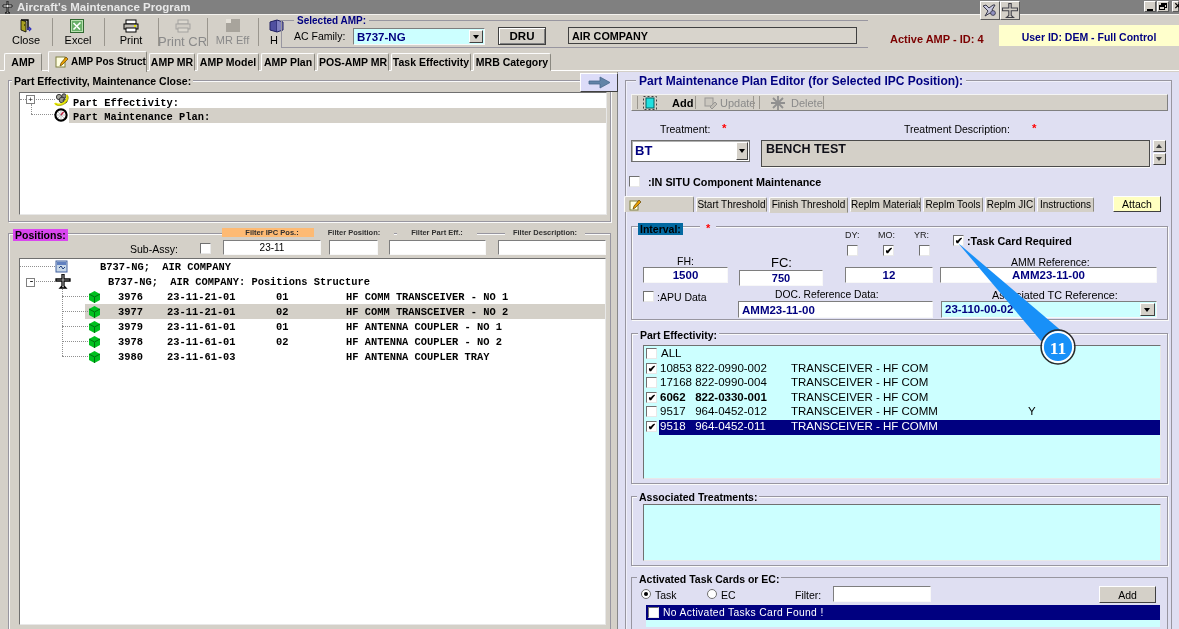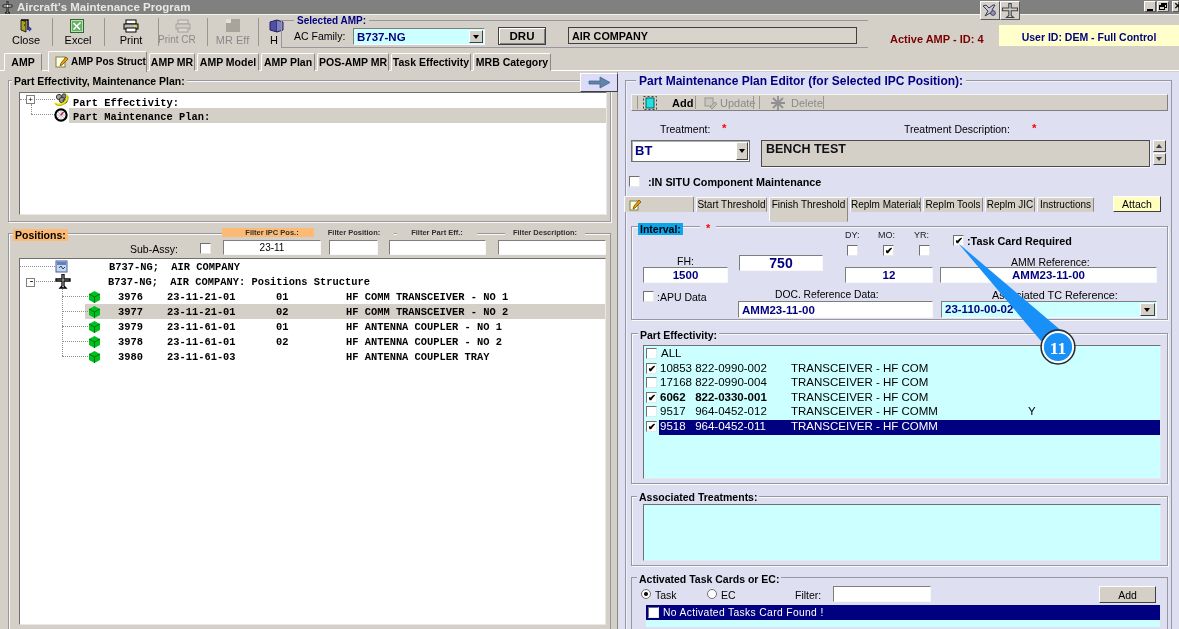--- a/index.html
+++ b/index.html
@@ -76,21 +76,21 @@
     <rect x="3" y="9" width="10" height="4" fill="#fff" stroke="#000"></rect>
     <rect x="11" y="6" width="2" height="2" fill="#E8E800"></rect>
   </svg>
 <div class="abs" style="left:104px;top:34px;width:54px;text-align:center;font-size:11px;">Print</div>
 
 <svg class="abs" style="left:175px;top:19px;" width="16" height="14" viewBox="0 0 16 14" opacity="0.65">
     <rect x="3" y="1" width="10" height="4" fill="#E0DCD4" stroke="#8A8A8A"></rect>
     <rect x="1" y="5" width="14" height="5" fill="#D0CCC4" stroke="#8A8A8A"></rect>
     <rect x="3" y="9" width="10" height="4" fill="#E0DCD4" stroke="#8A8A8A"></rect>
   </svg>
-<div class="abs" style="left:158px;top:34px;width:49px;text-align:left;font-size:10px;color:#8A8A8A;">Print CR</div>
+<div class="abs" style="left:158px;top:34px;width:49px;text-align:left;font-size:13px;color:#8A8A8A;">Print CR</div>
 
 <div class="abs" style="left:226px;top:19px;width:14px;height:13px;background:#A8A49C;">
     <div class="abs" style="left:0;top:0;width:5px;height:4px;background:#E4E0D8;"></div>
   </div>
 <div class="abs" style="left:207px;top:34px;width:51px;text-align:center;font-size:11px;color:#8A8A8A;">MR Eff</div>
 
 <svg class="abs" style="left:269px;top:19px;" width="16" height="14" viewBox="0 0 16 14">
     <path d="M1 3 L8 1 L8 13 L1 11 Z" fill="#5050A0" stroke="#202060"></path>
     <path d="M8 1 L14 3 L14 11 L8 13" fill="#8080C0" stroke="#202060"></path>
   </svg>
@@ -127,21 +127,21 @@
 <div class="tab" style="left:197px;top:53px;width:62px;height:18px;line-height:17px;">AMP Model</div>
 <div class="tab" style="left:261px;top:53px;width:54px;height:18px;line-height:17px;">AMP Plan</div>
 <div class="tab" style="left:317px;top:53px;width:72px;height:18px;line-height:17px;">POS-AMP MR</div>
 <div class="tab" style="left:391px;top:53px;width:80px;height:18px;line-height:17px;">Task Effectivity</div>
 <div class="tab" style="left:473px;top:53px;width:78px;height:18px;line-height:17px;">MRB Category</div>
 
 <div class="abs" style="left:0;top:72px;width:618px;height:557px;background:#D4D0C8;"></div>
 <div class="abs" style="left:617px;top:72px;width:1px;height:557px;background:#888888;"></div>
 
 <div class="abs gb" style="left:8px;top:80px;width:603px;height:142px;"></div>
-<div class="abs b" style="left:12px;top:75px;font-size:10.5px;background:#D4D0C8;padding:0 2px;">Part Effectivity, Maintenance Plan:</div>
+<div class="abs b" style="left:12px;top:75px;font-size:10.5px;background:#D4D0C8;padding:0 2px;">Part Effectivity, Maintenance Close:</div>
 
 <div class="abs" style="left:580px;top:73px;width:38px;height:19px;background:#DCDCF8;border:1px solid;border-color:#FFFFFF #404040 #404040 #FFFFFF;"></div>
 <svg class="abs" style="left:588px;top:76px;" width="24" height="13" viewBox="0 0 24 13">
     <path d="M1 5 L12 5 L12 1 L22 6.5 L12 12 L12 8 L1 8 Z" fill="#6284A8" stroke="#48688C" stroke-width="0.8"></path>
   </svg>
 
 <div class="abs" style="left:19px;top:92px;width:588px;height:123px;background:#fff;border:1px solid;border-color:#707070 #E8E8E8 #E8E8E8 #707070;"></div>
 <div class="abs" style="left:20px;top:108px;width:537px;height:15px;background:#D4D0C8;margin-left:49px;"></div>
 
 <div class="abs" style="left:26px;top:95px;width:9px;height:9px;background:#fff;border:1px solid #808080;"></div>
@@ -164,21 +164,21 @@
 <svg class="abs" style="left:54px;top:108px;" width="14" height="14" viewBox="0 0 14 14">
     <circle cx="7" cy="7" r="5.6" fill="#fff" stroke="#000" stroke-width="2.2"></circle>
     <g stroke="#B0B0B0" stroke-width="0.8">
       <path d="M7 2.5 L7 11.5 M2.5 7 L11.5 7 M4 4 L10 10 M10 4 L4 10"></path>
     </g>
     <path d="M7 7 L9.5 4" stroke="#C02040" stroke-width="1.4"></path>
   </svg>
 <div class="abs mono b" style="left:73px;top:111px;font-size:10.4px;">Part Maintenance Plan:</div>
 
 <div class="abs" style="left:8px;top:233px;width:603px;height:396px;border:1px solid #9896A0;border-bottom:none;box-shadow:inset 1px 1px 0 #FAFAFA;"></div>
-<div class="abs b" style="left:13px;top:229px;font-size:10.5px;background:#fdba74;padding:0 2px;">Positions:</div>
+<div class="abs b" style="left:13px;top:229px;font-size:10.5px;background:#d946ef;padding:0 2px;">Positions:</div>
 <div class="abs b" style="left:222px;top:228px;width:100px;text-align:center;font-size:7.5px;color:#303030;background:#fdba74;">Filter IPC Pos.:</div>
 <div class="abs b" style="left:314px;top:228px;width:80px;text-align:center;font-size:7.5px;color:#303030;background:#D4D0C8;">Filter Position:</div>
 <div class="abs b" style="left:397px;top:228px;width:80px;text-align:center;font-size:7.5px;color:#303030;background:#D4D0C8;">Filter Part Eff.:</div>
 <div class="abs b" style="left:505px;top:228px;width:80px;text-align:center;font-size:7.5px;color:#303030;background:#D4D0C8;">Filter Description:</div>
 <div class="abs" style="left:130px;top:243px;font-size:10.5px;">Sub-Assy:</div>
 <div class="cb" style="left:200px;top:243px;"></div>
 <div class="abs field" style="left:223px;top:240px;width:98px;height:15px;text-align:center;font-size:10px;line-height:13px;">23-11</div>
 <div class="abs field" style="left:329px;top:240px;width:49px;height:15px;"></div>
 <div class="abs field" style="left:389px;top:240px;width:97px;height:15px;"></div>
 <div class="abs field" style="left:498px;top:240px;width:108px;height:15px;"></div>
@@ -187,21 +187,21 @@
 
 <div class="abs" style="left:85px;top:304px;width:520px;height:15px;background:#D4D0C8;"></div>
 
 <div class="abs mono b" style="left:0;top:259px;font-size:10.4px;">
 <div class="abs" style="left:55px;top:1px;"><svg width="13" height="13" viewBox="0 0 13 13">
         <rect x="1" y="1" width="11" height="11" fill="#C8D8E8" stroke="#4060A0"></rect>
         <rect x="2" y="2" width="9" height="3" fill="#6080C0"></rect>
         <path d="M4 8 L6 6 L8 9 L10 7" stroke="#204080" fill="none"></path>
       </svg></div>
 <div class="abs" style="left:20px;top:7px;width:35px;height:1px;border-top:1px dotted #909090;"></div>
-<div class="abs" style="left:69px;top:2px;padding-left:40px;">B737-NG;&nbsp; AIR COMPANY</div>
+<div class="abs" style="left:60px;top:2px;padding-left:40px;">B737-NG;&nbsp; AIR COMPANY</div>
 <div class="abs" style="left:36px;top:22px;width:19px;height:1px;border-top:1px dotted #909090;"></div>
 <div class="abs" style="left:62px;top:28px;width:1px;height:69px;border-left:1px dotted #909090;"></div>
 <div class="abs" style="left:62px;top:37px;width:26px;height:1px;border-top:1px dotted #909090;"></div>
 <div class="abs" style="left:62px;top:52px;width:26px;height:1px;border-top:1px dotted #909090;"></div>
 <div class="abs" style="left:62px;top:67px;width:26px;height:1px;border-top:1px dotted #909090;"></div>
 <div class="abs" style="left:62px;top:82px;width:26px;height:1px;border-top:1px dotted #909090;"></div>
 <div class="abs" style="left:62px;top:97px;width:26px;height:1px;border-top:1px dotted #909090;"></div>
 <div class="abs" style="left:26px;top:19px;width:9px;height:9px;background:#fff;border:1px solid #808080;"></div>
 <div class="abs" style="left:26px;top:18px;width:11px;font-size:10px;line-height:10px;text-align:center;color:#000;font-weight:normal;">-</div>
 <svg class="abs" style="left:55px;top:15px;" width="16" height="15" viewBox="0 0 16 15">
@@ -295,47 +295,47 @@
 <div class="abs b" style="left:648px;top:176px;font-size:10.8px;">:IN SITU Component Maintenance</div>
 
 <div class="tab" style="left:624px;top:196px;width:70px;height:16px;line-height:15px;border-bottom:none;background:#D4D0C8;text-align:left;">
     <svg style="position:absolute;left:4px;top:2px;" width="12" height="12" viewBox="0 0 12 12">
       <rect x="1" y="2" width="8" height="9" fill="#FFFFE0" stroke="#808040"></rect>
       <path d="M10 1 L12 3 L6 9 L4 10 L5 7 Z" fill="#E8A000" stroke="#604000" stroke-width="0.7"></path>
     </svg>
     <span style="position:absolute;left:19px;top:0;font-size:13px;margin-top:32px;">Interval</span>
   </div>
 <div class="tab" style="left:696px;top:197px;width:71px;height:15px;line-height:14px;font-weight:normal;font-size:10px;">Start Threshold</div>
-<div class="tab" style="left:769px;top:197px;width:79px;height:25px;line-height:14px;font-weight:normal;font-size:10px;">Finish Threshold</div>
+<div class="tab" style="left:769px;top:197px;width:79px;height:16px;line-height:14px;font-weight:normal;font-size:10px;">Finish Threshold</div>
 <div class="tab" style="left:850px;top:197px;width:71px;height:15px;line-height:14px;font-weight:normal;font-size:10px;">Replm Materials</div>
 <div class="tab" style="left:923px;top:197px;width:60px;height:15px;line-height:14px;font-weight:normal;font-size:10px;">Replm Tools</div>
 <div class="tab" style="left:985px;top:197px;width:50px;height:15px;line-height:14px;font-weight:normal;font-size:10px;">Replm JIC</div>
 <div class="tab" style="left:1037px;top:197px;width:57px;height:15px;line-height:14px;font-weight:normal;font-size:10px;">Instructions</div>
 <div class="abs" style="left:1113px;top:196px;width:48px;height:16px;background:#FFFFC0;border:1px solid;border-color:#FFFFFF #404040 #404040 #FFFFFF;font-size:10.5px;text-align:center;line-height:15px;">Attach</div>
 
 <div class="abs gb" style="left:631px;top:226px;width:537px;height:94px;background:#DFDFF2;"></div>
-<div class="abs b" style="left:638px;top:223px;font-size:10.5px;background:#0ea5e9;padding:0 2px;">Interval:</div>
+<div class="abs b" style="left:638px;top:223px;font-size:10.5px;background:#0369a1;padding:0 2px;">Interval:</div>
 <div class="abs b" style="left:700px;top:222px;font-size:11px;color:#FF0000;background:#DFDFF2;padding:0 6px;">*</div>
 <div class="abs" style="left:845px;top:230px;font-size:9px;color:#202020;">DY:</div>
 <div class="abs" style="left:878px;top:230px;font-size:9px;color:#202020;">MO:</div>
 <div class="abs" style="left:914px;top:230px;font-size:9px;color:#202020;">YR:</div>
 <div class="cb" style="left:847px;top:245px;"></div>
 <div class="cb" style="left:883px;top:245px;">
     <span class="check" style="left:1px;top:0px;">✔</span>
   </div>
 <div class="cb" style="left:919px;top:245px;"></div>
 <div class="cb" style="left:953px;top:235px;">
     <span class="check" style="left:1px;top:0px;">✔</span>
   </div>
 <div class="abs b" style="left:967px;top:235px;font-size:10.8px;">:Task Card Required</div>
 <div class="abs" style="left:677px;top:255px;font-size:10.5px;">FH:</div>
 <div class="abs" style="left:771px;top:255px;font-size:13px;">FC:</div>
 <div class="abs" style="left:1011px;top:256px;font-size:10.5px;">AMM Reference:</div>
 <div class="abs field b navy" style="left:643px;top:267px;width:85px;height:16px;text-align:center;font-size:11.5px;line-height:15px;">1500</div>
-<div class="abs field b navy" style="left:739px;top:255px;width:84px;height:16px;text-align:center;font-size:14px;line-height:15px;">750</div>
+<div class="abs field b navy" style="left:739px;top:270px;width:84px;height:16px;text-align:center;font-size:11px;line-height:15px;">750</div>
 <div class="abs field b navy" style="left:845px;top:267px;width:88px;height:16px;text-align:center;font-size:11.5px;line-height:15px;">12</div>
 <div class="abs field b navy" style="left:940px;top:267px;width:217px;height:16px;text-align:center;font-size:11.5px;line-height:15px;">AMM23-11-00</div>
 <div class="cb" style="left:643px;top:291px;"></div>
 <div class="abs" style="left:657px;top:291px;font-size:10.5px;">:APU Data</div>
 <div class="abs" style="left:775px;top:289px;font-size:10.3px;">DOC. Reference Data:</div>
 <div class="abs field b navy" style="left:738px;top:301px;width:195px;height:17px;font-size:11.5px;line-height:16px;padding-left:3px;">AMM23-11-00</div>
 <div class="abs" style="left:992px;top:289px;font-size:10.8px;">Associated TC Reference:</div>
 <div class="abs field" style="left:941px;top:301px;width:216px;height:17px;background:#CCFFFF;"></div>
 <div class="abs b navy" style="left:945px;top:303px;font-size:11.5px;">23-110-00-02</div>
 <div class="ddbtn" style="left:1140px;top:303px;width:15px;height:13px;"></div>

